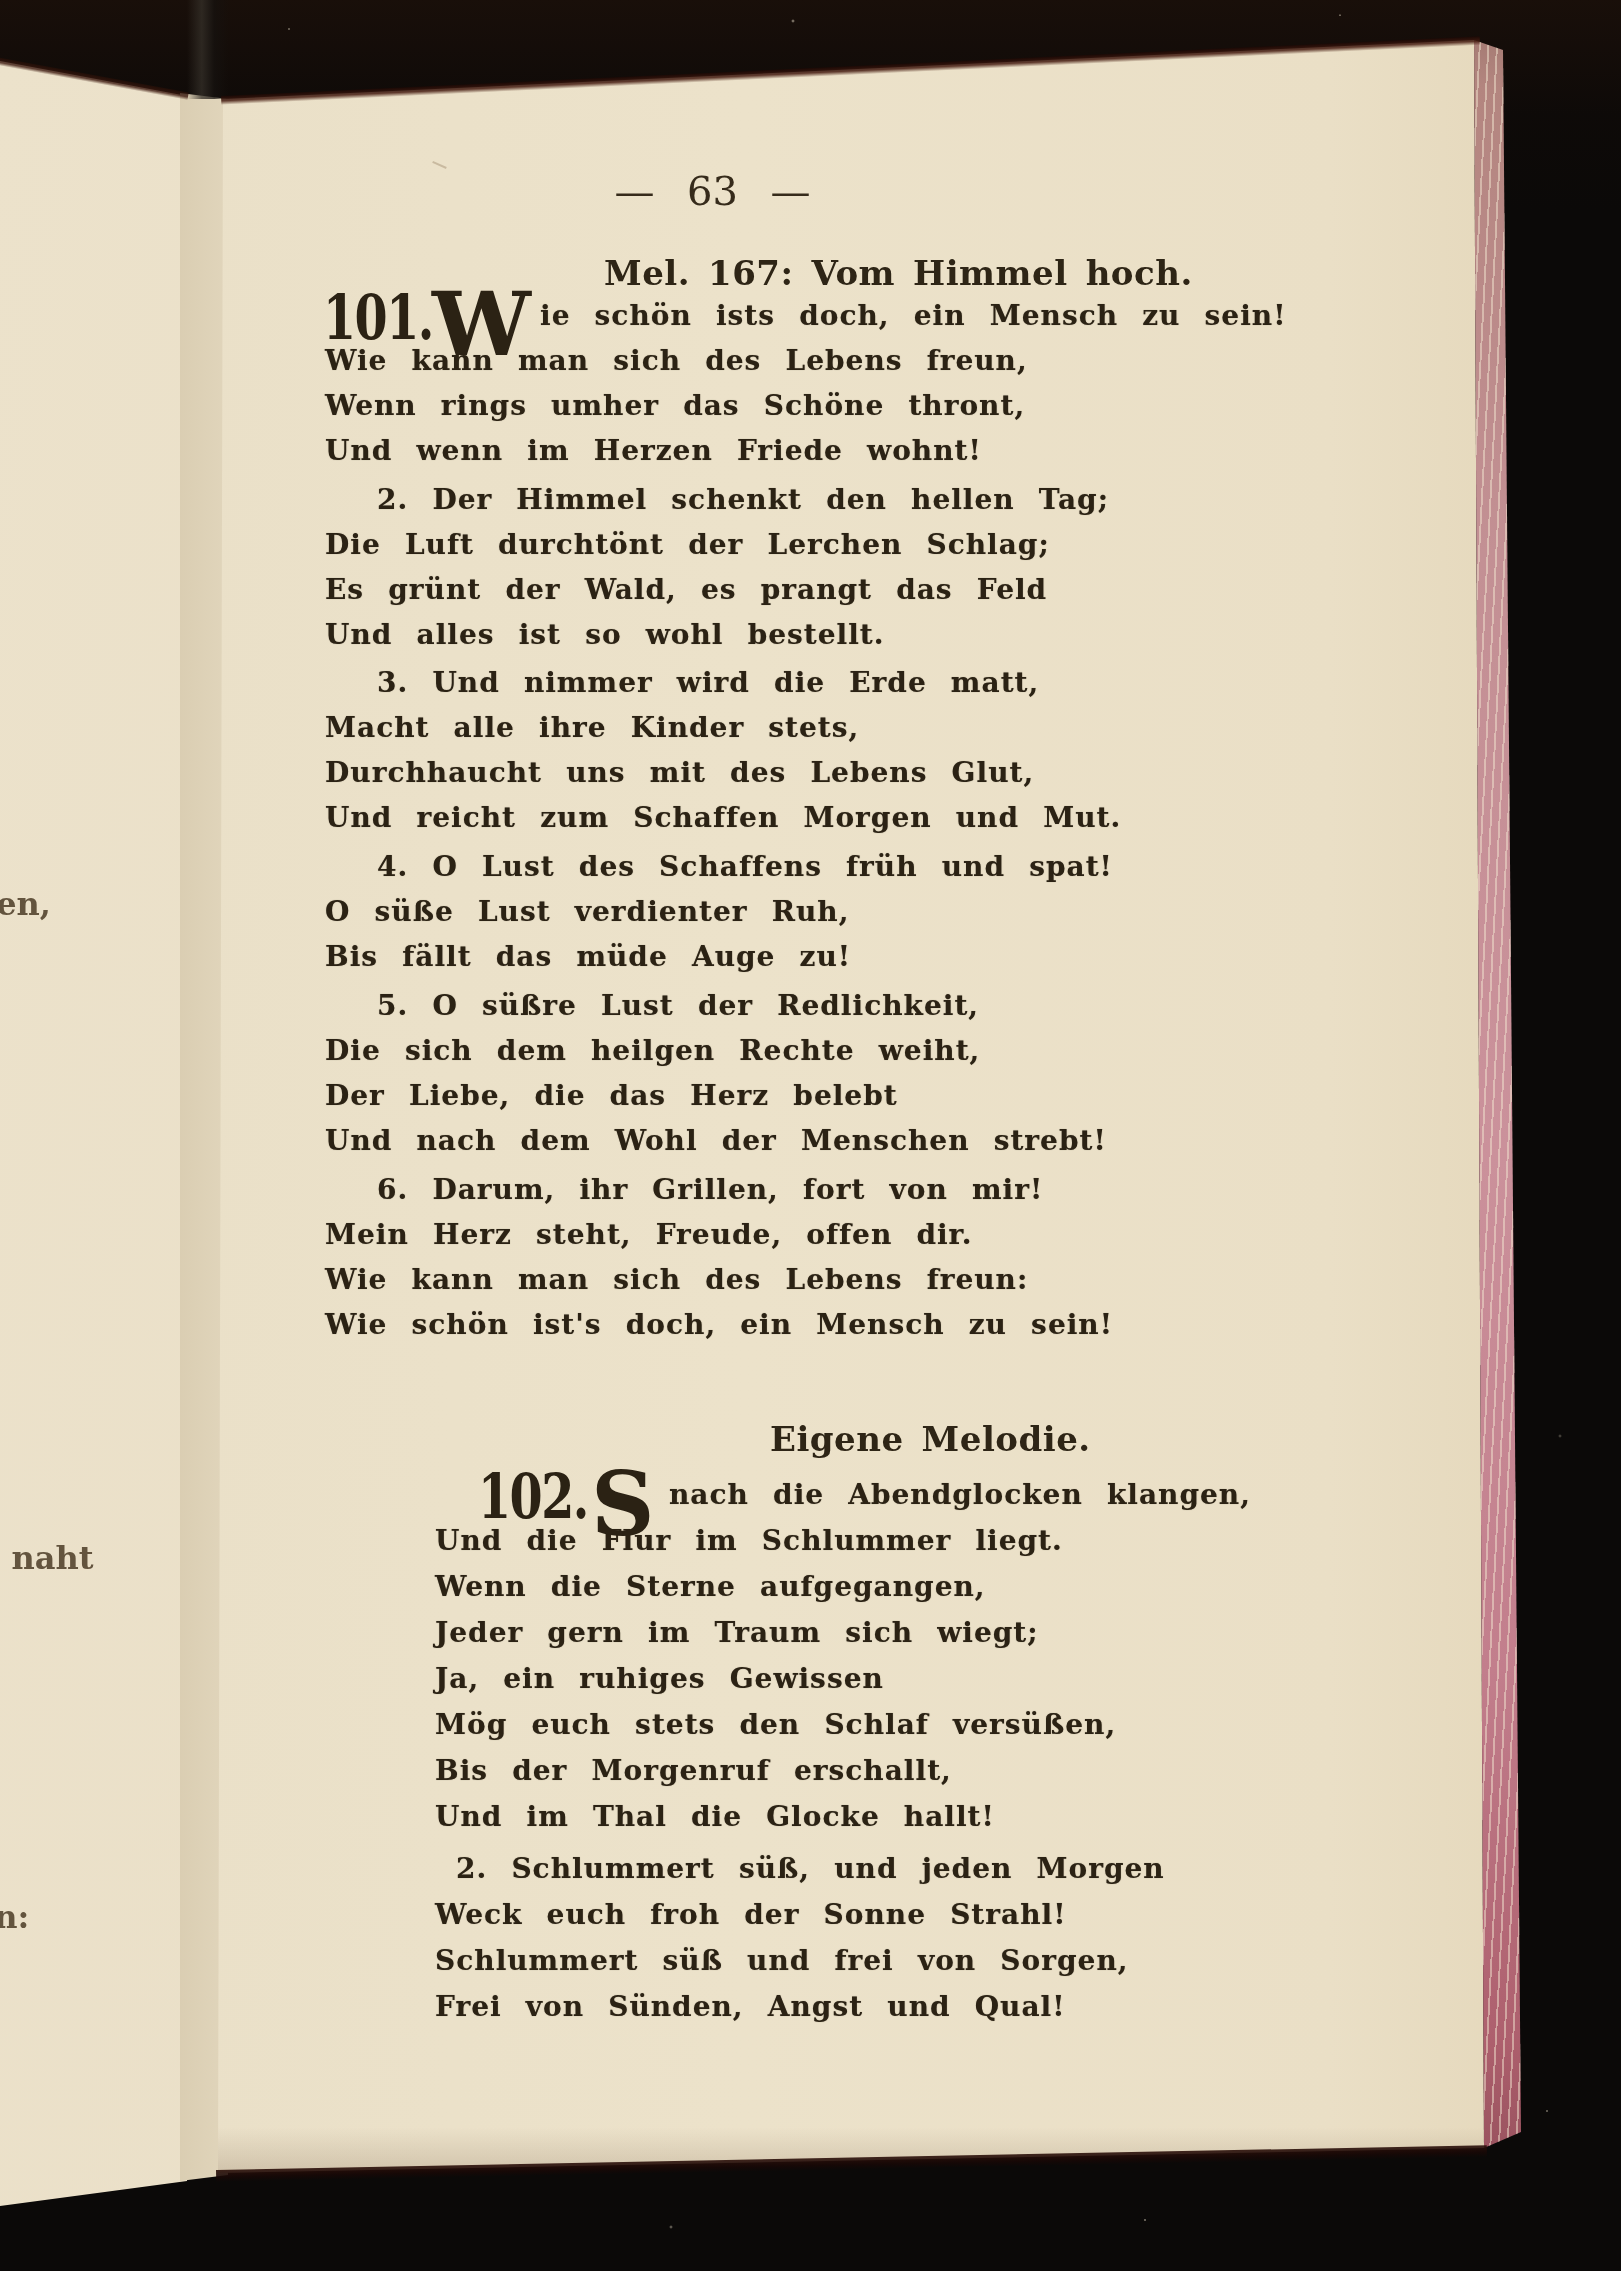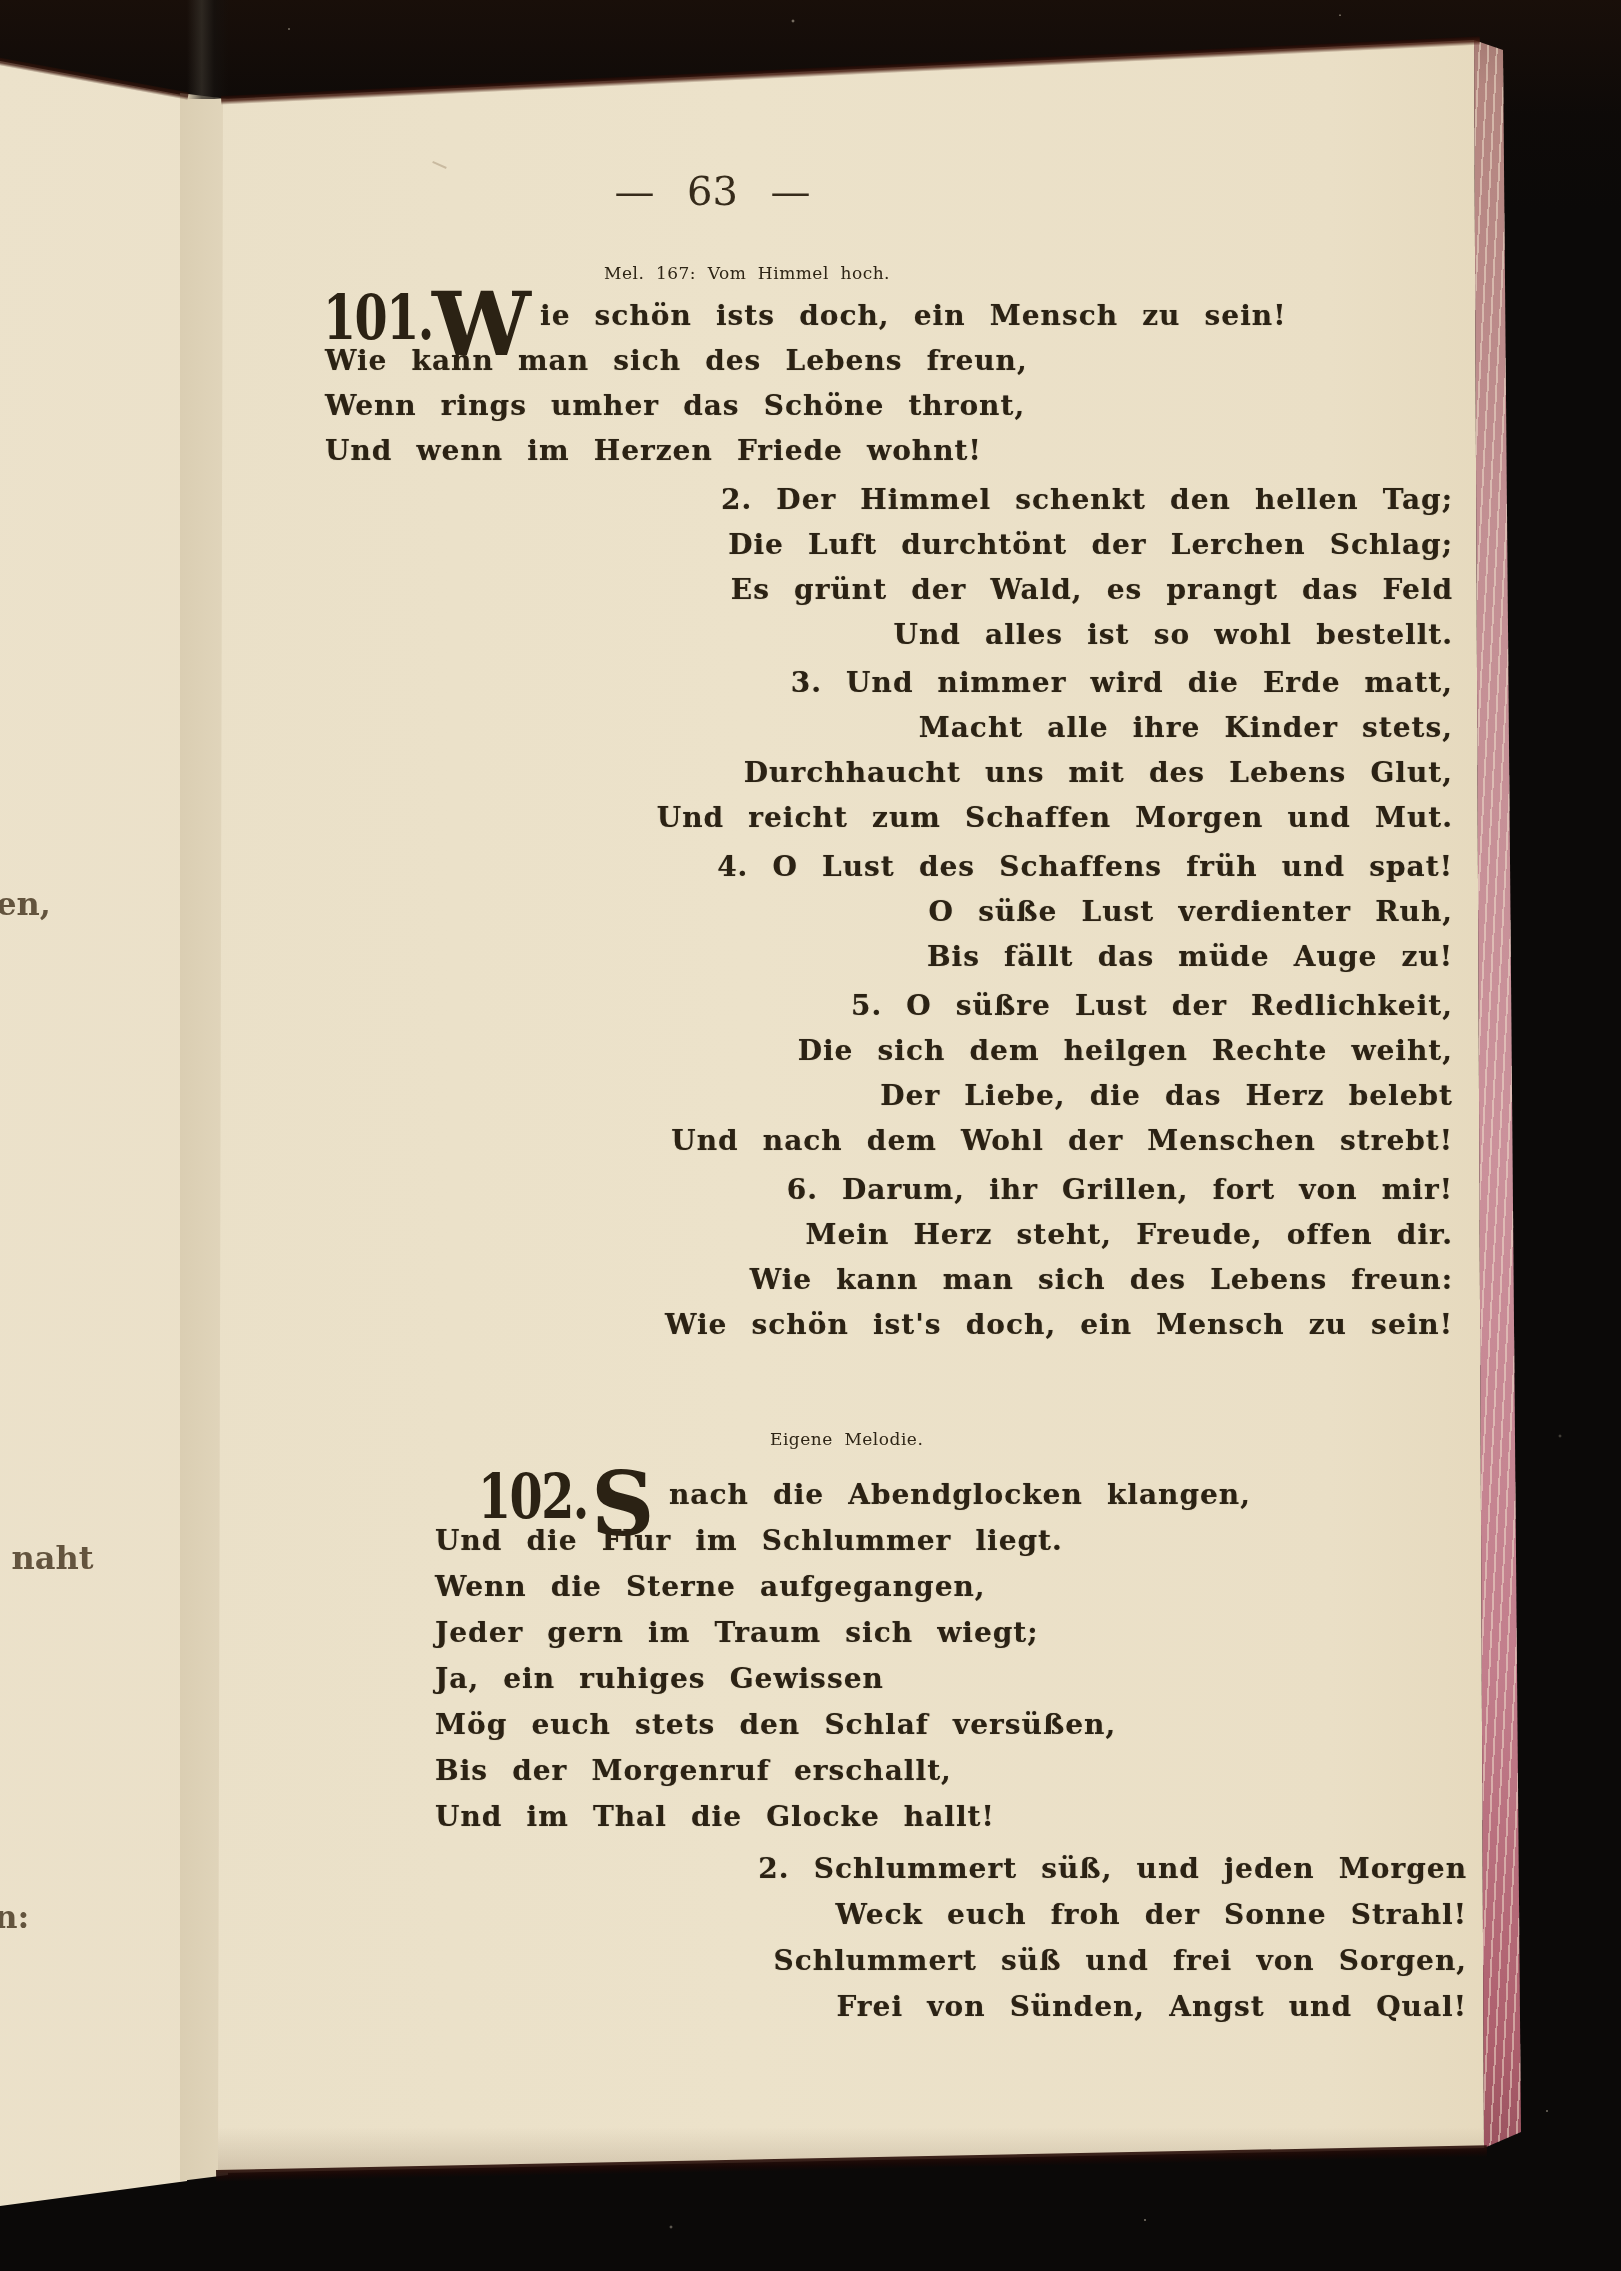--- a/index.html
+++ b/index.html
@@ -68,33 +68,33 @@
   
   .content{position:absolute;left:0;top:0;width:1621px;height:2271px;color:#2b2214;}
   .page-number{
     position:absolute;left:574px;top:168px;width:277px;
     display:flex;justify-content:center;align-items:center;gap:32.5px;
     font-size:40px;color:#362b1b;
   }
   .song{position:absolute;}
   .song-101{left:325px;top:258px;width:1128px;}
   .song-102{left:435px;top:1424px;width:1032px;}
-  .melody{font-size:17px;font-weight:400;line-height:31px;letter-spacing:0.5px;word-spacing:5.7px;color:#2e2516;}
+  .melody{font-size:34px;font-weight:700;line-height:31px;letter-spacing:0.5px;word-spacing:5.7px;color:#2e2516;}
   .song-101 .melody{margin-left:279px;}
   .song-102 .melody{margin-left:335px;}
   .stanza{position:relative;}
   .verse-line{
     font-size:28px;font-weight:700;line-height:45px;white-space:nowrap;
     letter-spacing:1px;word-spacing:13.4px;
     text-shadow:0 0 1px rgba(43,34,20,.4);
   }
   .song-102 .verse-line{line-height:46px;}
   .stanza.opening{margin-top:3.8px;}
   .song-102 .stanza.opening{margin-top:17px;}
-  .stanza.numbered{margin-top:3.8px;text-align:right;}
+  .stanza.numbered{margin-top:3.8px;}
   .song-102 .stanza.numbered{margin-top:5.7px;}
   .song-101 .stanza.numbered .verse-line:first-child{text-indent:52px;}
   .song-102 .stanza.numbered .verse-line:first-child{text-indent:21px;}
   .song-101 .verse-line.lead{padding-left:215px;}
   .song-102 .verse-line.lead{padding-left:234px;}
   .song-number{
     position:absolute;left:-1.9px;top:-5.7px;
     font-size:61px;font-weight:700;line-height:1;letter-spacing:-1.9px;
     transform:scaleX(.78);transform-origin:left top;
   }

